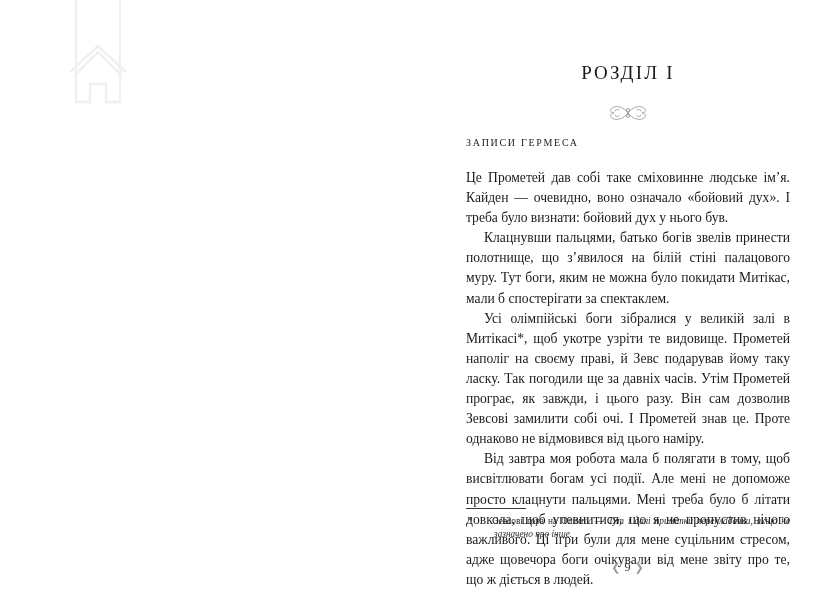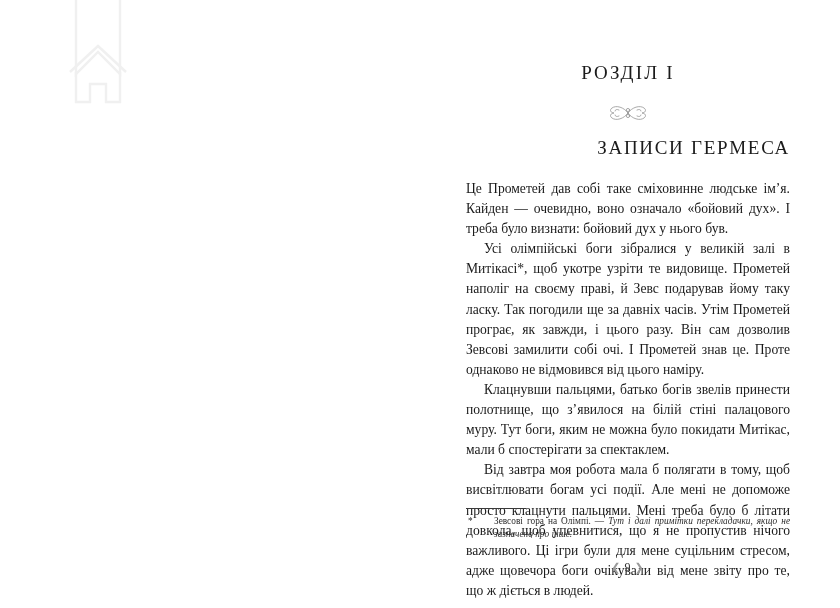--- a/index.html
+++ b/index.html
@@ -60,22 +60,22 @@
   }
   .ornament svg {
     display: inline-block;
     vertical-align: middle;
     width: 44px;
     height: 20px;
   }
 
   .section-title {
     margin: 14px 0 0 0;
-    text-align: right;
-    font-size: 19px;
+    text-align: left;
+    font-size: 10px;
     font-weight: normal;
     letter-spacing: 1.7px;
     color: #1b1b1b;
     text-transform: uppercase;
   }
 
   .body-text {
     margin-top: 20px;
   }
   .body-text p {
@@ -167,22 +167,22 @@
         <path d="M26 26 C22 28, 18 27, 18 24"></path>
         <path d="M62 14 C66 12, 70 13, 70 16"></path>
         <path d="M62 26 C66 28, 70 27, 70 24"></path>
       </svg>
     </div>
 
     <h2 class="section-title">ЗАПИСИ ГЕРМЕСА</h2>
 
     <div class="body-text">
       <p class="first">Це Прометей дав собі таке сміховинне людське ім’я. Кайден — очевидно, воно означало «бойовий дух». І треба було визнати: бойовий дух у нього був.</p>
+      <p>Клацнувши пальцями, батько богів звелів принести полотнище, що з’явилося на білій стіні палацового муру. Тут боги, яким не можна було покидати Митікас, мали б спостерігати за спектаклем.</p>
       <p>Усі олімпійські боги зібралися у великій залі в Митікасі*, щоб укотре узріти те видовище. Прометей наполіг на своєму праві, й Зевс подарував йому таку ласку. Так погодили ще за давніх часів. Утім Прометей програє, як завжди, і цього разу. Він сам дозволив Зевсові замилити собі очі. І Прометей знав це. Проте однаково не відмовився від цього наміру.</p>
-      <p>Клацнувши пальцями, батько богів звелів принести полотнище, що з’явилося на білій стіні палацового муру. Тут боги, яким не можна було покидати Митікас, мали б спостерігати за спектаклем.</p>
       <p>Від завтра моя робота мала б полягати в тому, щоб висвітлювати богам усі події. Але мені не допоможе просто клацнути пальцями. Мені треба було б літати довкола, щоб упевнитися, що я не пропустив нічого важливого. Ці ігри були для мене суцільним стресом, адже щовечора боги очікували від мене звіту про те, що ж діється в людей.</p>
     </div>
 
     <div class="footnote">
       <div class="footnote-rule"></div>
       <div class="footnote-body">
         <span class="footnote-star">*</span><span>Зевсові гора на Олімпі. — </span><em>Тут і далі примітки перекладачки, якщо не зазначено про інше.</em>
       </div>
     </div>
 

